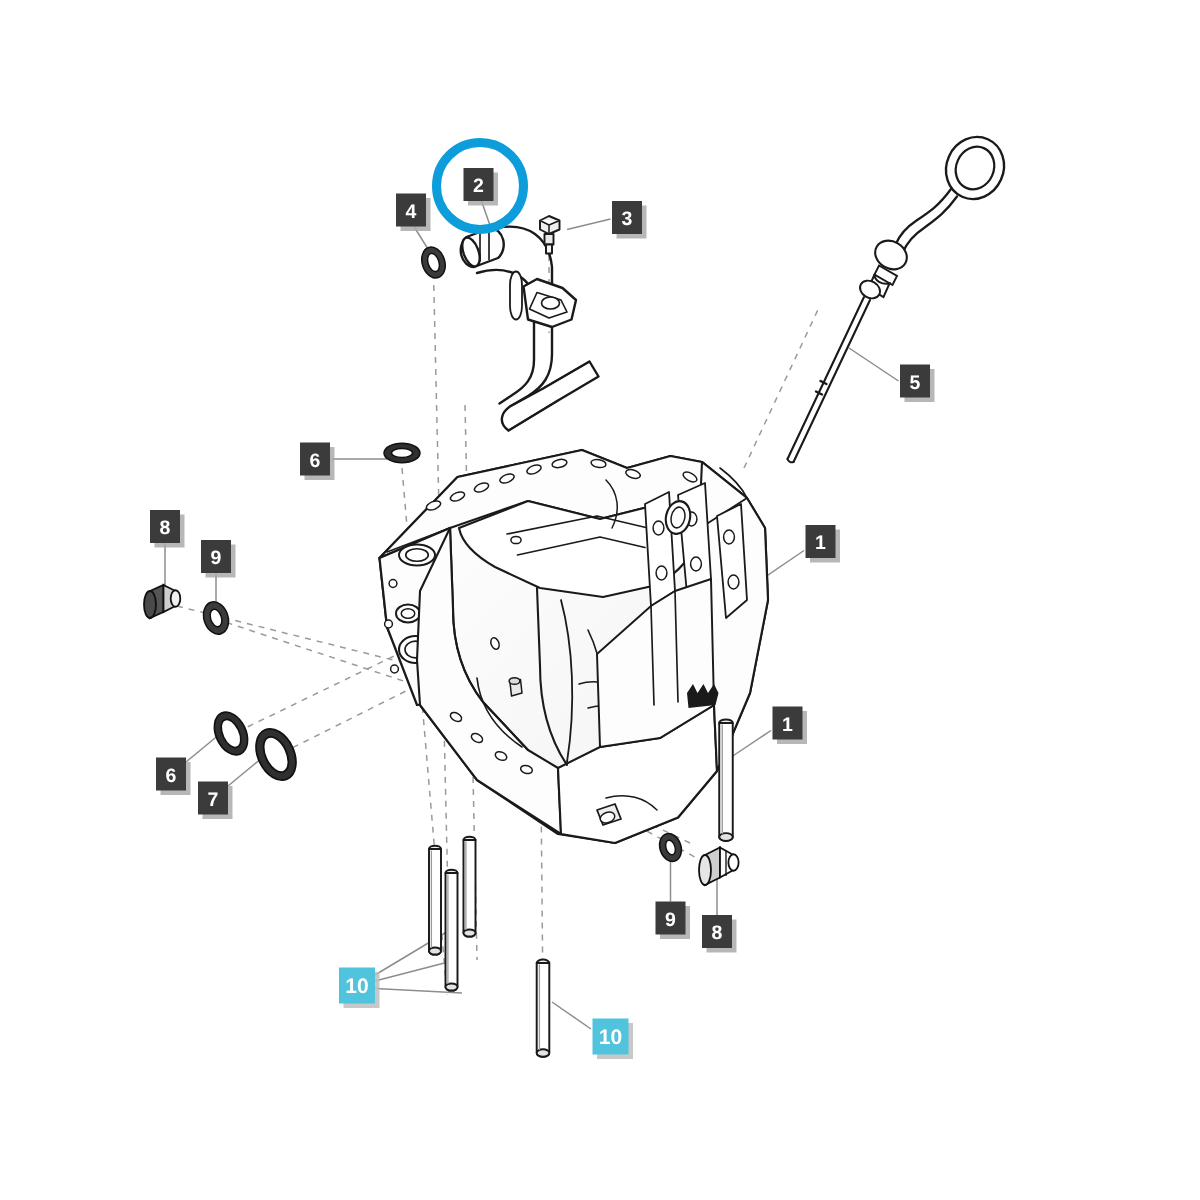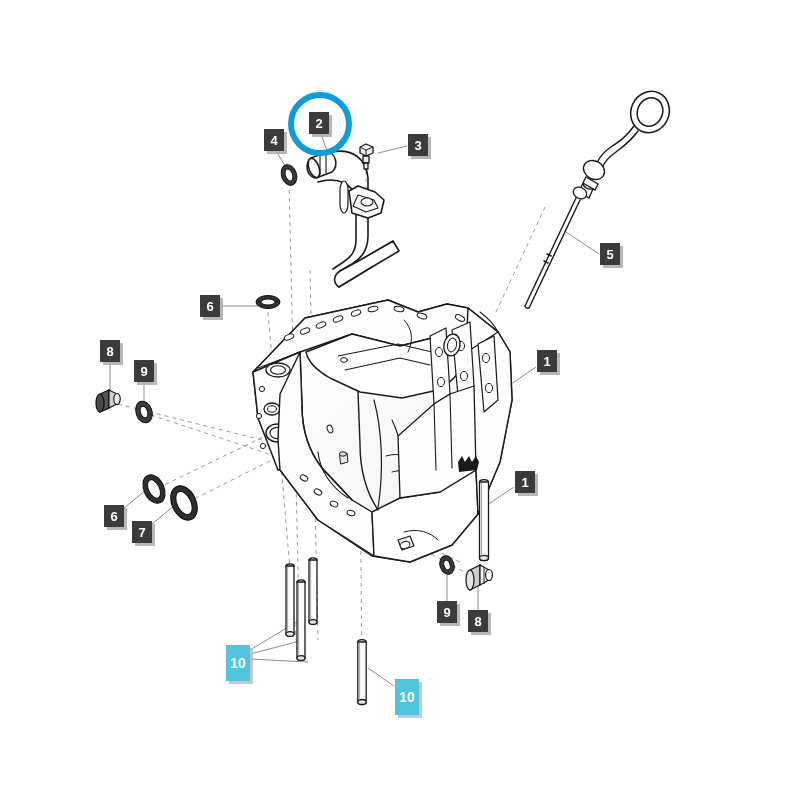--- a/index.html
+++ b/index.html
@@ -28,21 +28,21 @@
     user-select:none;
     z-index:40;
   }
   .callout.dark{
     background:#3b3b3b;
     box-shadow:3px 3px 0 rgba(170,170,170,0.85);
   }
   .callout.cyan{
     background:#50c4dc;
     box-shadow:3px 3px 0 rgba(190,190,190,0.85);
-    width:24px;height:36px;
+    width:24px;height:24px;
     font-size:14px;
   }
   .callout span{pointer-events:none;}
   
   .highlight-ring{
     position:absolute;
     box-sizing:border-box;
     border-radius:50%;
     border:6px solid #0d9ddb;
     z-index:30;

